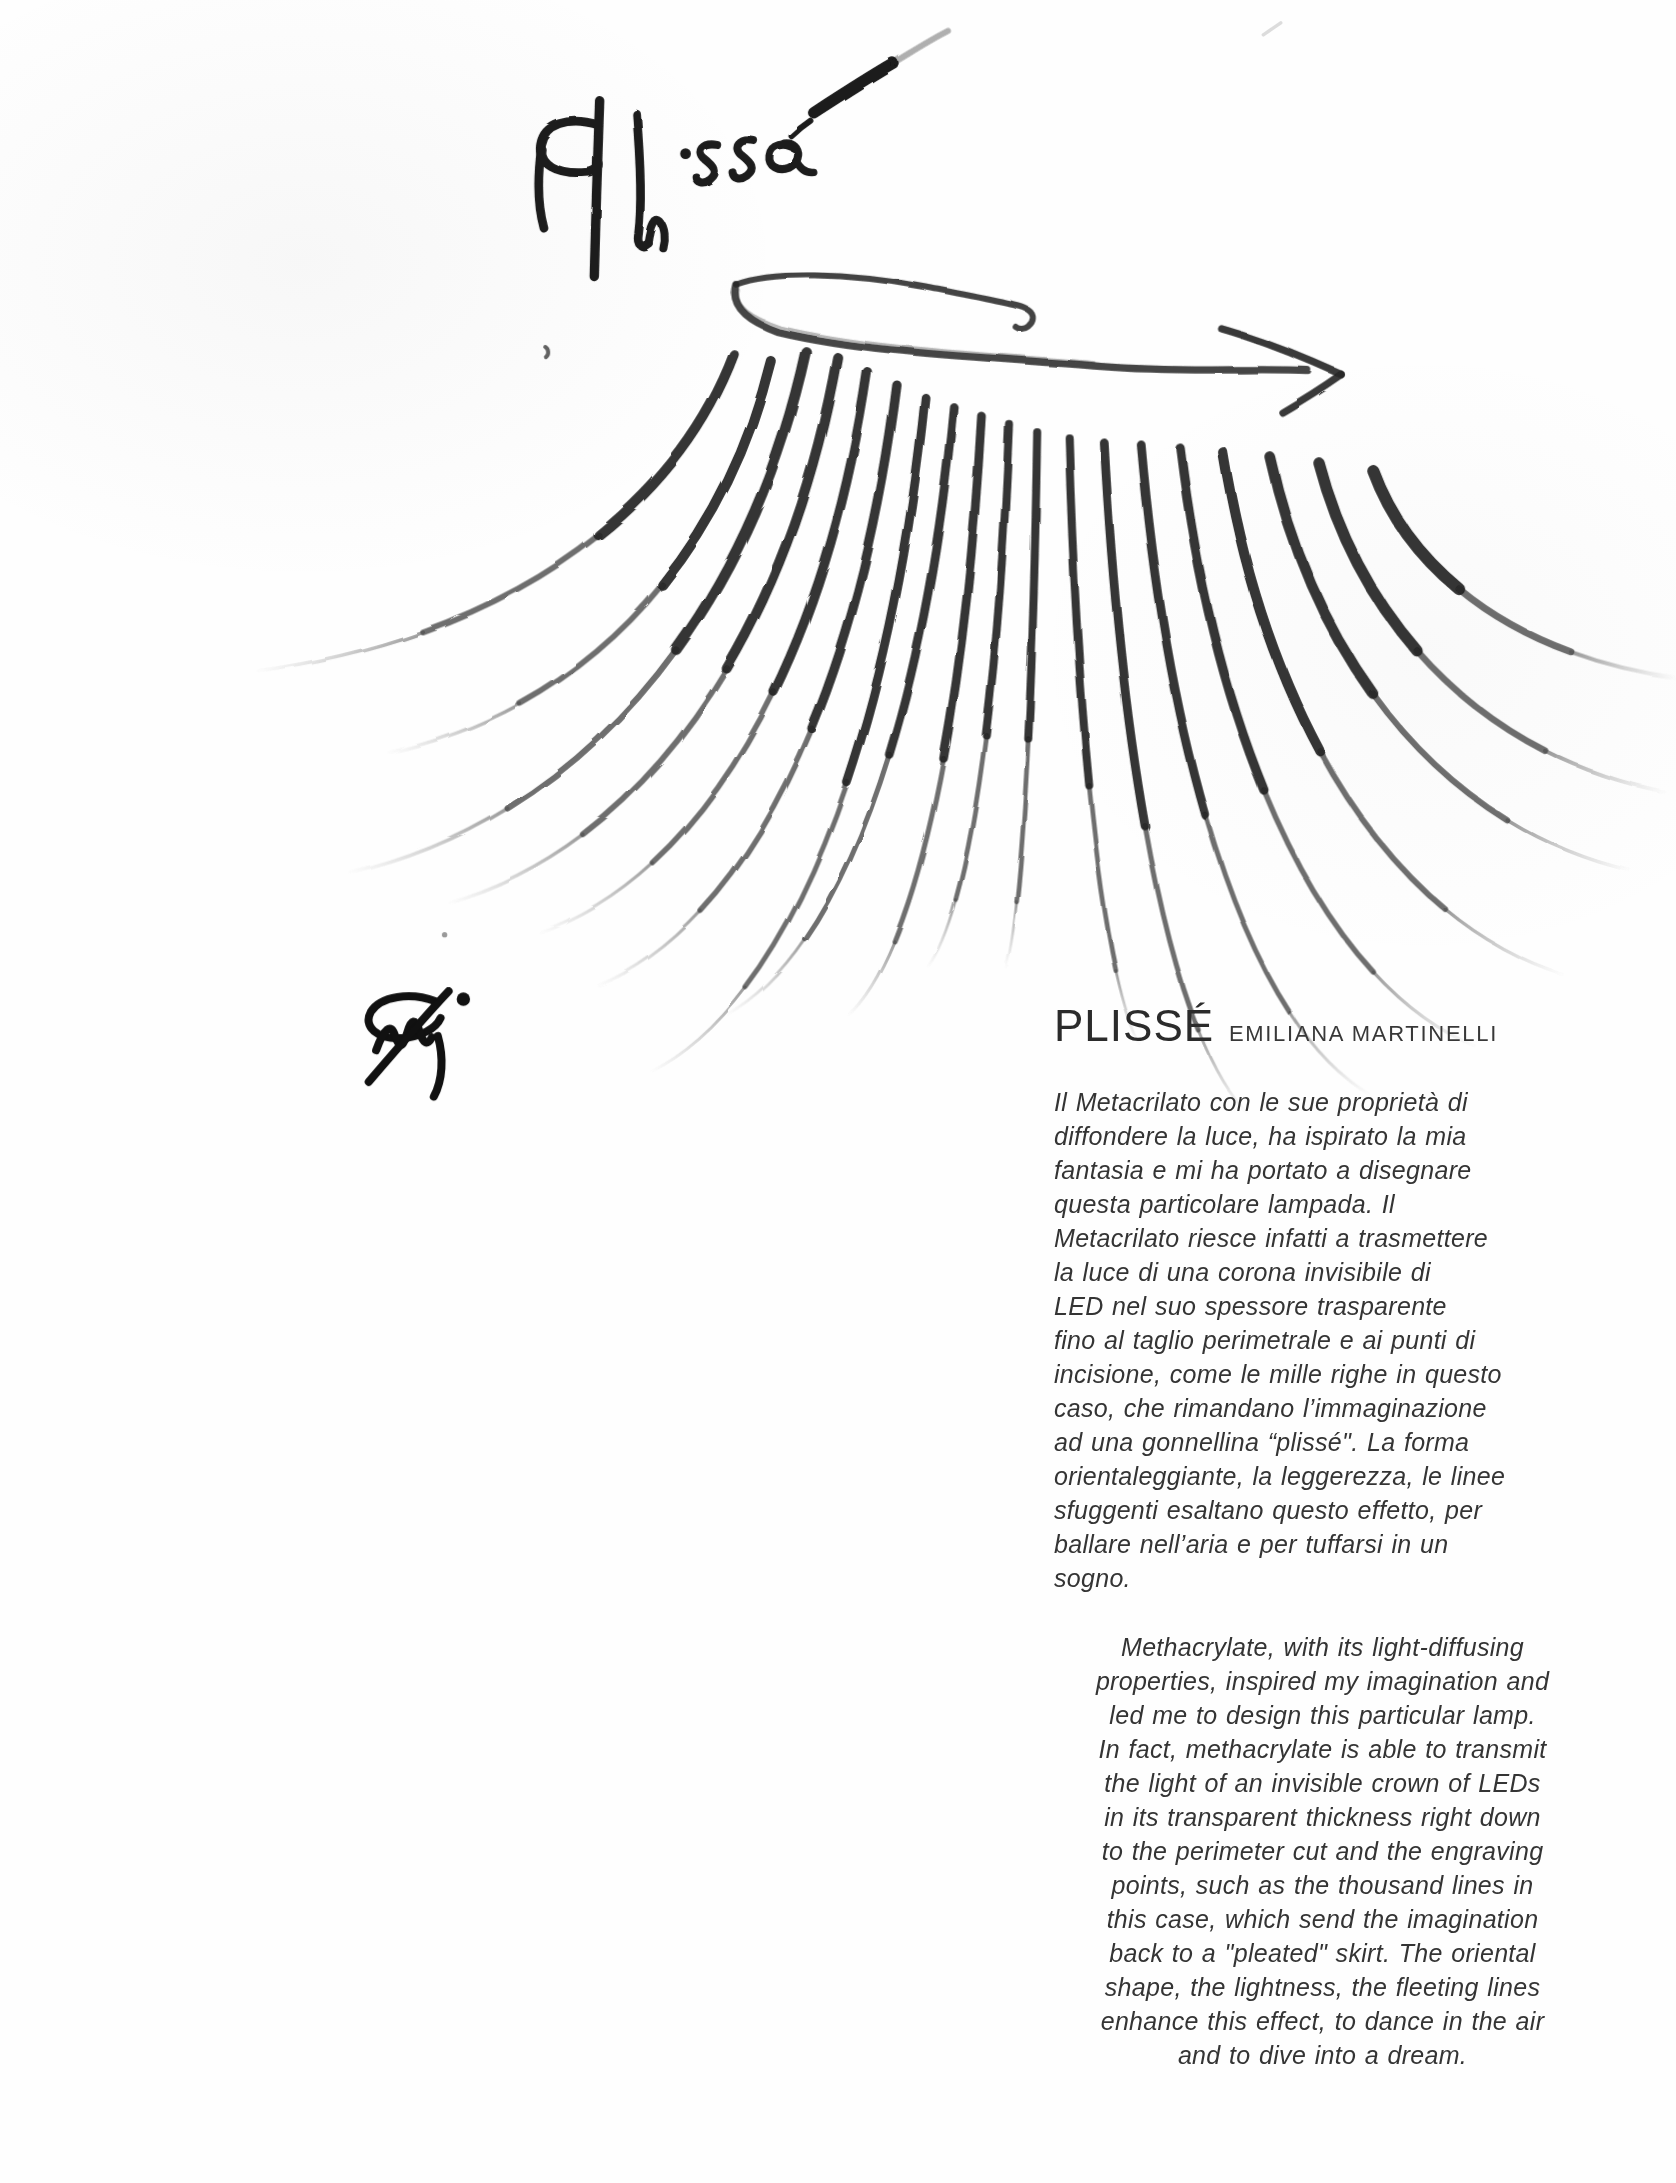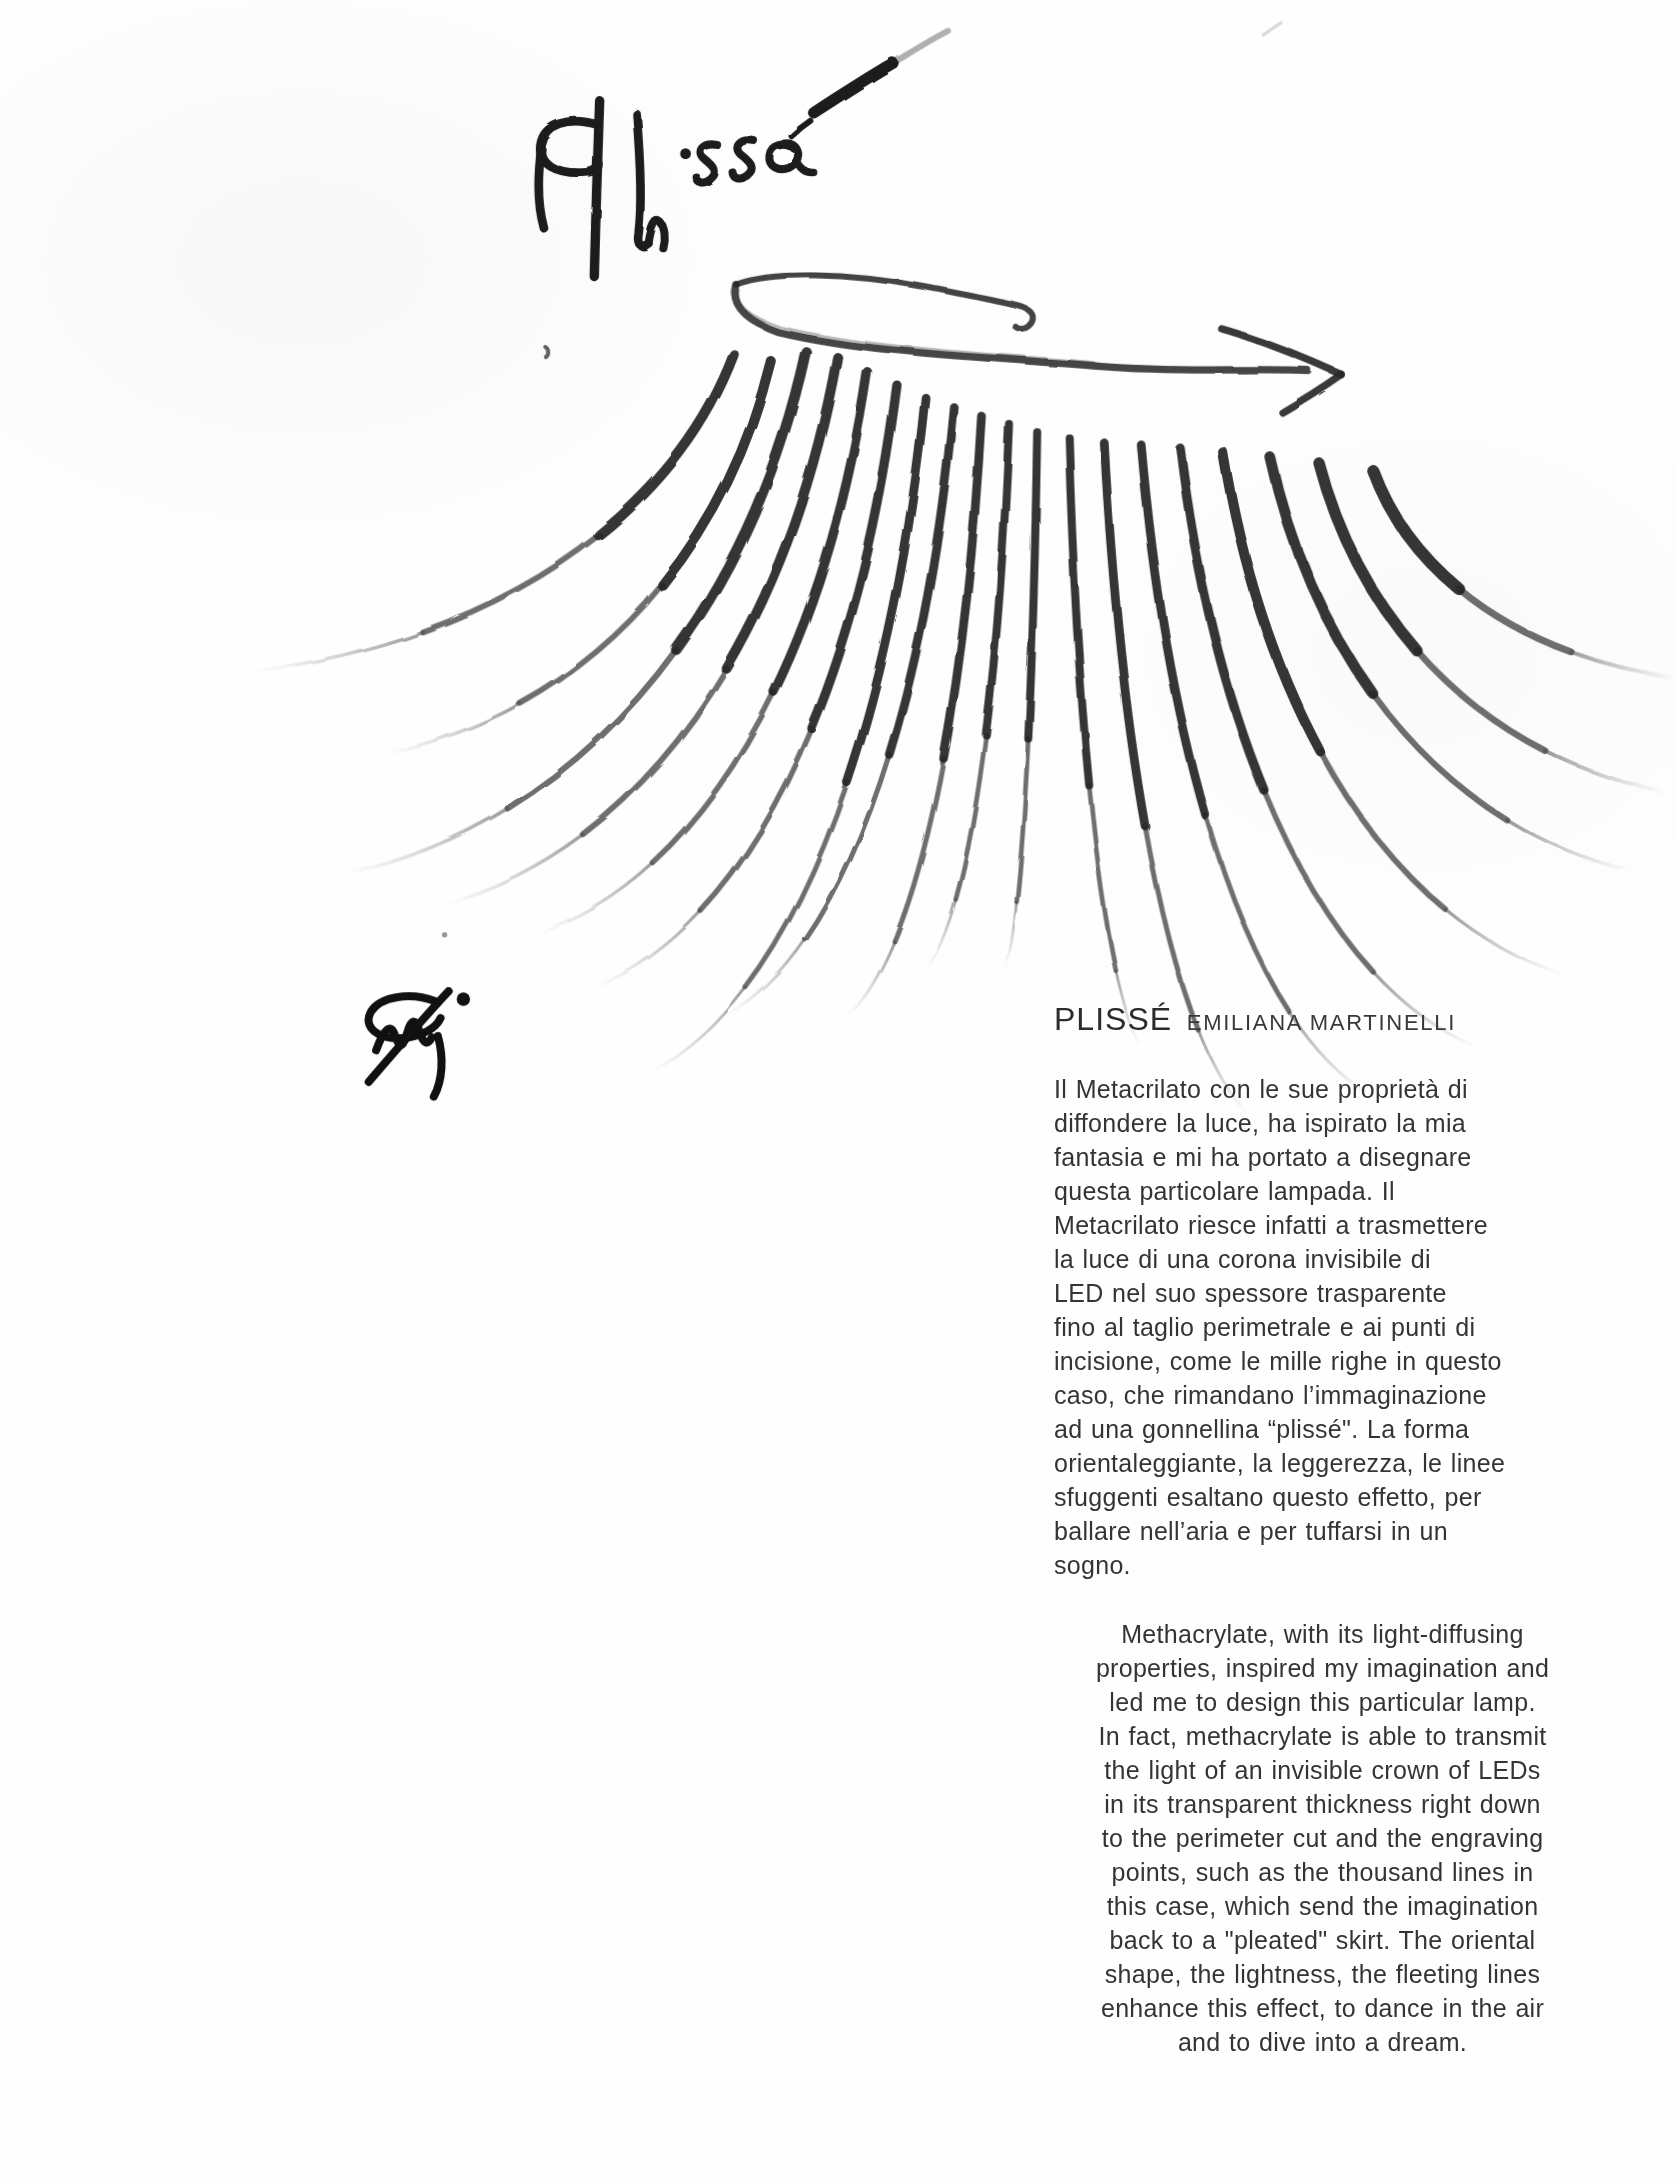--- a/index.html
+++ b/index.html
@@ -14,29 +14,29 @@
     radial-gradient(805px 537px at 18% 12%, rgba(120,120,120,0.05), rgba(255,255,255,0) 60%),
     radial-gradient(604px 470px at 85% 30%, rgba(140,140,140,0.04), rgba(255,255,255,0) 65%),
     #fefefe;}
   #sketch-svg{position:absolute;left:0;top:0;width:1677px;height:2183px;}
   .col{
     position:absolute;left:1054px;top:1001px;width:537px;
     color:#343434;
   }
   .heading{white-space:nowrap;}
   .title{
-    font-size:32px;letter-spacing:1px;color:#2b2b2b;font-weight:400;
+    font-size:44px;letter-spacing:1px;color:#2b2b2b;font-weight:400;
   }
   .author{
     font-size:22px;letter-spacing:1.7px;color:#383838;margin-left:14.8px;font-weight:400;
   }
   .para{
     margin-top:34px;
     font-size:25px;line-height:34px;letter-spacing:0.3px;word-spacing:1.3px;
-    color:#343434;white-space:pre-line;font-weight:300;
+    color:#343434;white-space:pre-line;font-weight:300;font-style:italic;
   }
   .para-en{margin-top:35px;text-align:center;}
 </style>
 </head>
 <body>
 
 <div class="page">
 
   <svg id="sketch-svg" viewBox="0 0 2498 3253" xmlns="http://www.w3.org/2000/svg">
     <defs id="defs">

